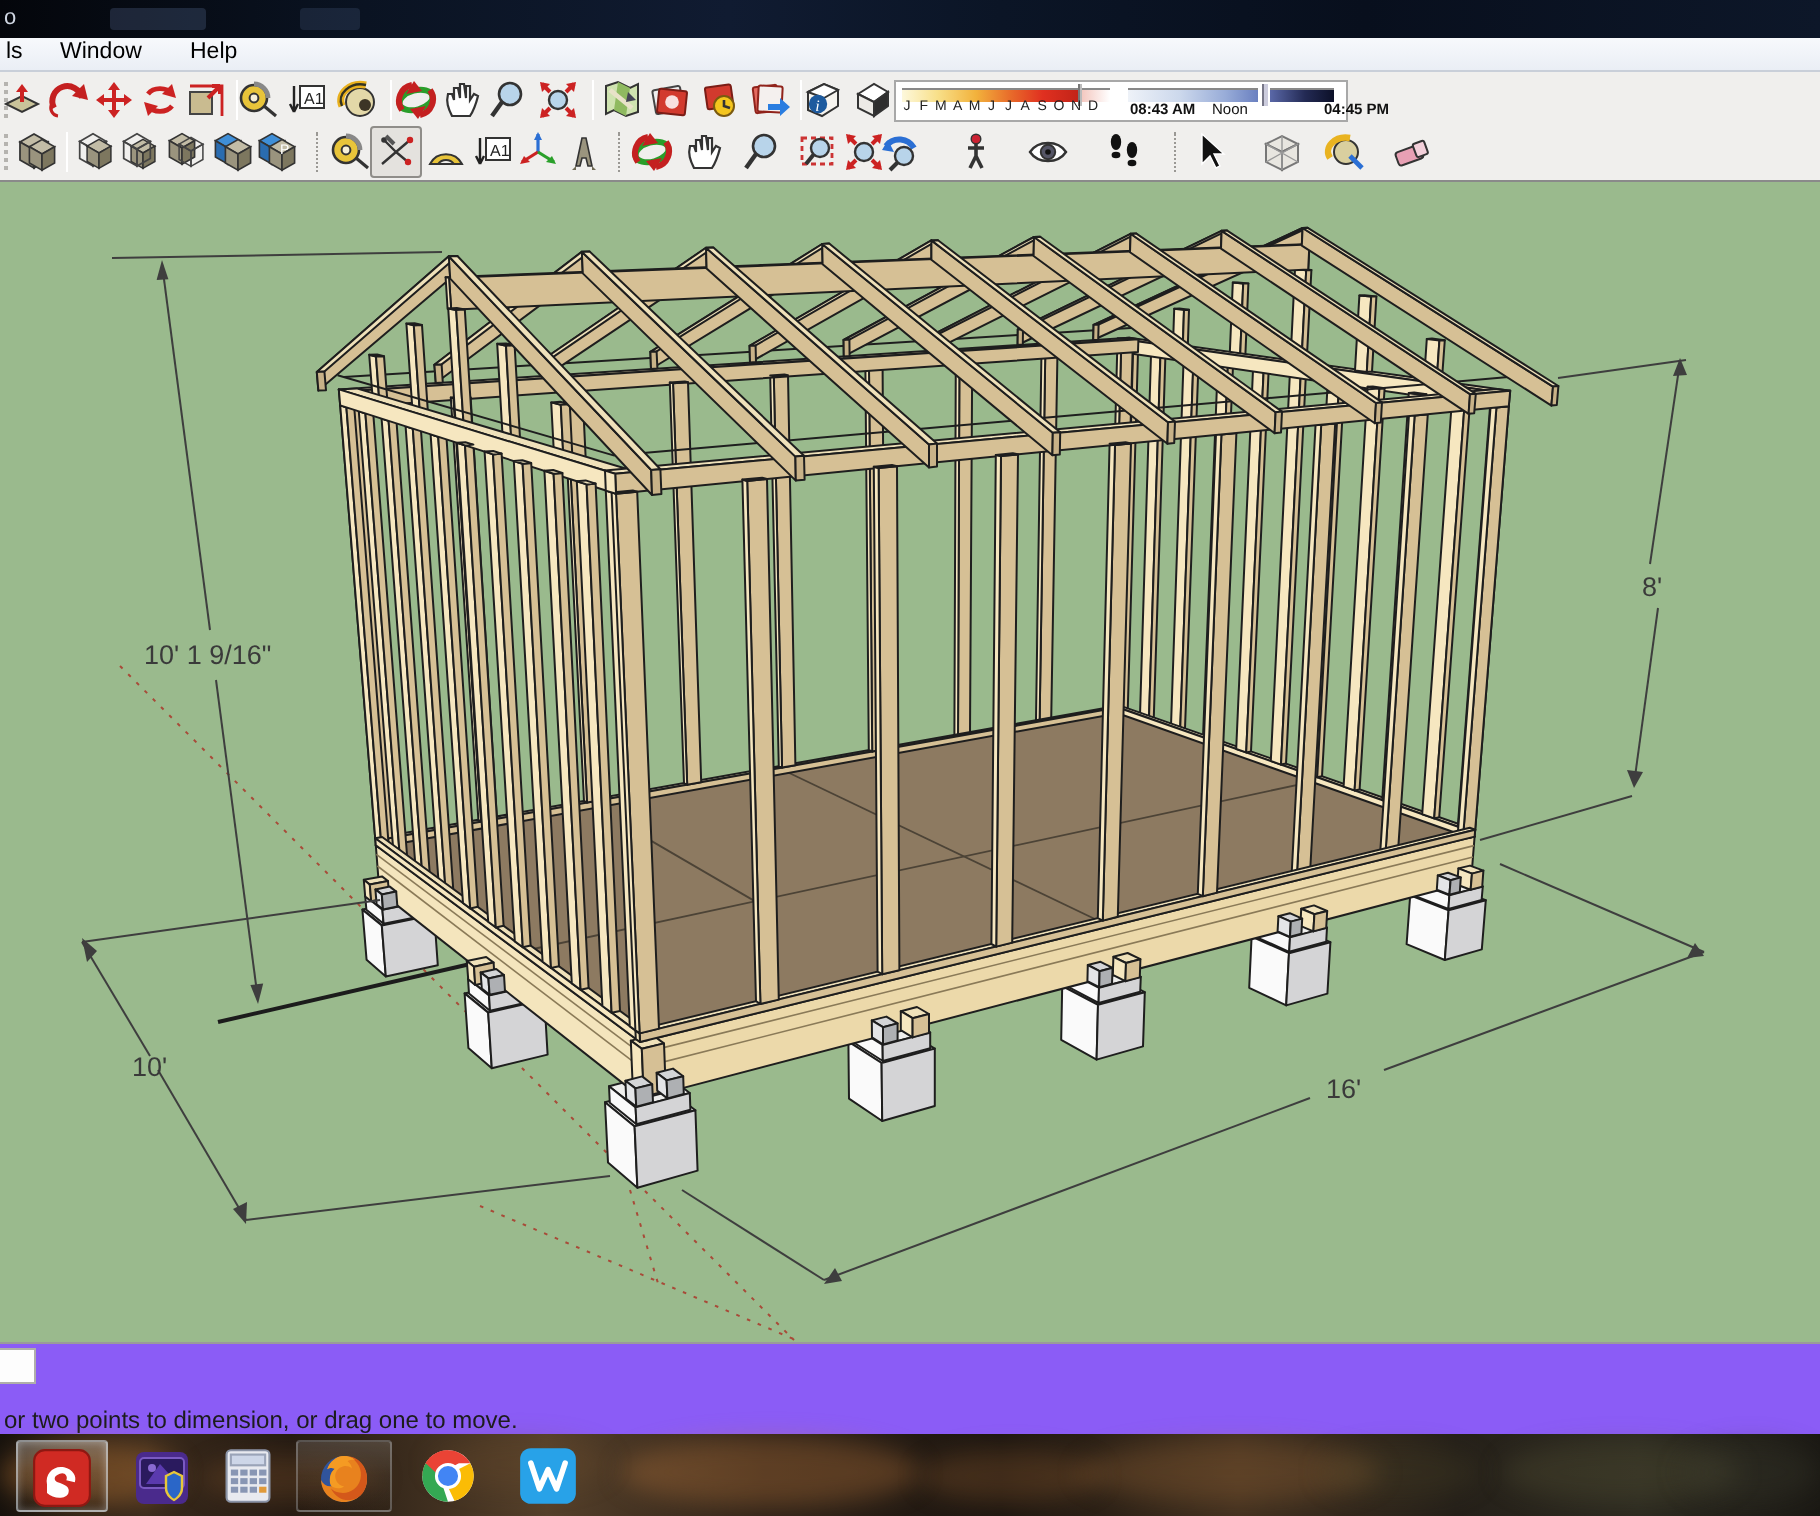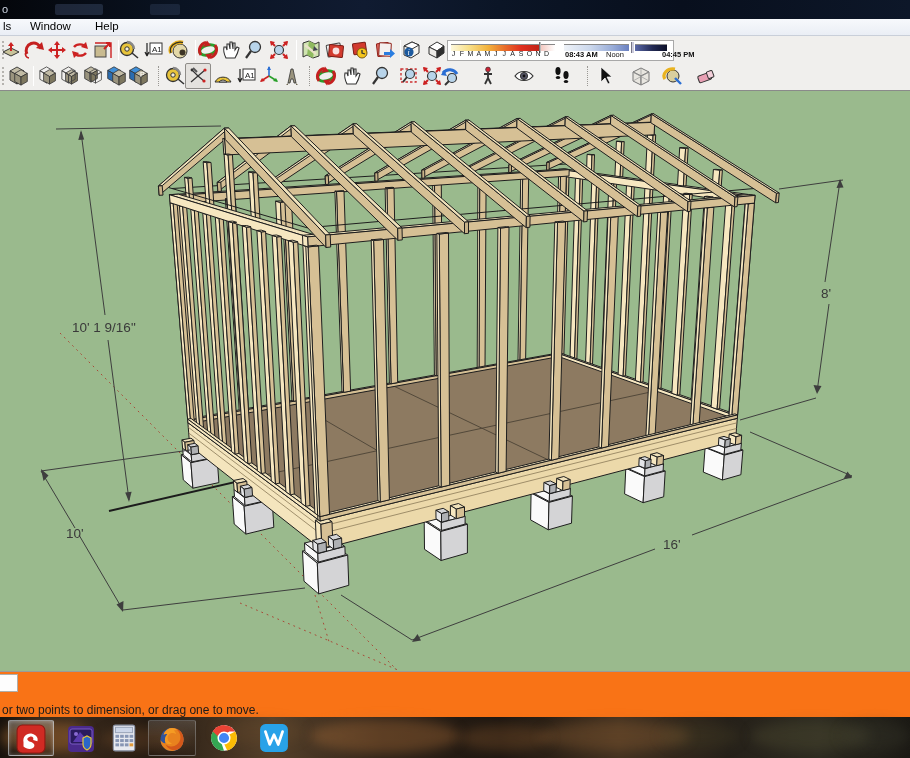--- a/index.html
+++ b/index.html
@@ -14,21 +14,21 @@
 .tsep{position:absolute;width:1px;background:#b8b6b2;border-right:1px solid #fff}
 .tdsep{position:absolute;width:1px;border-left:1px dotted #9a9894}
 .press{position:absolute;width:26px;height:26px;background:#e4e2de;border:1px solid #8f8d89;border-radius:2px}
 #shpanel{position:absolute;left:447px;top:4px;width:227px;height:21px;background:#fff;border:1px solid #a8a8a8}
 #mstrip{position:absolute;left:3px;top:3px;width:88px;height:7px;border-top:1px solid #888;background:linear-gradient(90deg,#fdf8dc,#f8e08a 20%,#f2b23c 42%,#e86a2a 62%,#e03020 80%,#c22418)}
 #mmark{position:absolute;left:91px;top:1px;width:2px;height:11px;background:#bbb;border-left:1px solid #777}#mtail{position:absolute;left:93px;top:3px;width:14px;height:7px;border-top:1px solid #888;background:linear-gradient(90deg,#f4c8c0,#fff)}
 #tstrip1{position:absolute;left:116px;top:3px;width:65px;height:7px;border-top:1px solid #888;background:linear-gradient(90deg,#eef2f8,#ccd8ec 40%,#98acd8 75%,#6a80c0)}
 #tstrip2{position:absolute;left:187px;top:3px;width:32px;height:7px;border-top:1px solid #888;background:linear-gradient(90deg,#5a68a8,#232a54 55%,#0c1028)}
 #tmark{position:absolute;left:183px;top:1px;width:3px;height:11px;background:#ccd;border-left:1px solid #778}
 #canvas{position:absolute;left:0;top:91px;width:910px;height:580px;background:#9aba8d}
-#statusbar{position:absolute;left:0;top:671px;width:910px;height:46px;background:#f97316;border-top:1px solid #9a9a9a}
+#statusbar{position:absolute;left:0;top:671px;width:910px;height:46px;background:#8b5cf6;border-top:1px solid #9a9a9a}
 #vbox{position:absolute;left:-4px;top:2px;width:22px;height:18px;background:#fdfdfd;border:1px solid #b0aeaa}
 #stext{position:absolute;left:2px;top:31px;font-size:12px;color:#1c1c1c}
 #taskbar{position:absolute;left:0;top:717px;width:910px;height:41px;background:linear-gradient(90deg,#17120d,#3a2a1c 8%,#241a12 16%,#55402a 30%,#2e2218 42%,#1d1610 55%,#41301f 68%,#252019 80%,#2c2a20 90%,#1b1914)}
 #taskbar .blob{position:absolute;border-radius:50%;filter:blur(6px)}
 .tk{position:absolute;top:3px;width:46px;height:36px;border-radius:2px}
 .tkactive{background:linear-gradient(rgba(255,255,255,.28),rgba(255,255,255,.08) 45%,rgba(0,0,0,.12));border:1px solid rgba(230,240,250,.55);box-shadow:inset 0 0 4px rgba(255,255,255,.35)}
 .tkhl{background:linear-gradient(rgba(255,255,255,.14),rgba(255,255,255,.03) 50%,rgba(0,0,0,.08));border:1px solid rgba(220,230,240,.28)}
 .tkicon{position:absolute}
 </style></head>
 <body>

